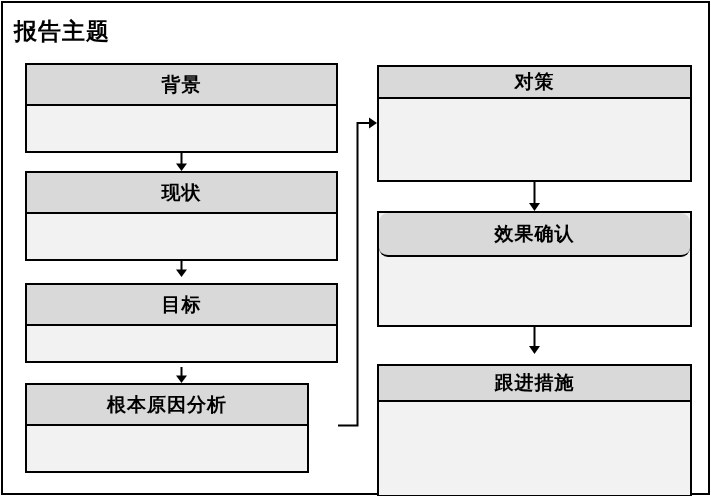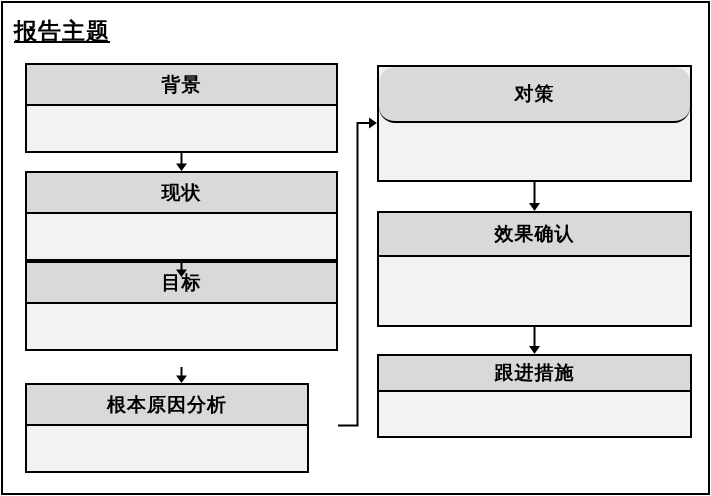--- a/index.html
+++ b/index.html
@@ -30,21 +30,20 @@
   }
   .page-title {
     position: absolute;
     left: 14px;
     top: 16px;
     font-size: 23px;
     font-weight: bold;
     color: var(--text);
     letter-spacing: 1px;
     white-space: nowrap;
-    text-decoration: underline;
   }
   .flow-box {
     position: absolute;
     box-sizing: border-box;
     border: 2px solid var(--border);
     background: var(--body-fill);
     display: flex;
     flex-direction: column;
   }
   .box-header {
@@ -92,49 +91,49 @@
     <div class="box-body"></div>
   </div>
 
   <div class="flow-box" style="left:25px; top:171px; width:313px; height:90px;gap:15px;">
     <div class="box-header">
       <span>现状</span>
     </div>
     <div class="box-body"></div>
   </div>
 
-  <div class="flow-box" style="left:25px; top:261px; width:313px; height:90px;">
+  <div class="flow-box" style="left:25px; top:283px; width:313px; height:80px;">
     <div class="box-header">
       <span>目标</span>
     </div>
     <div class="box-body"></div>
   </div>
 
   <div class="flow-box" style="left:25px; top:383px; width:284px; height:90px;">
     <div class="box-header">
       <span>根本原因分析</span>
     </div>
     <div class="box-body"></div>
   </div>
 
   <div class="flow-box" style="left:377px; top:65px; width:315px; height:117px;">
-    <div class="box-header" style="height:56px;border-radius:16px;">
+    <div class="box-header" style="height:32px;">
       <span>对策</span>
     </div>
     <div class="box-body"></div>
   </div>
 
   <div class="flow-box" style="left:377px; top:211px; width:315px; height:116px;">
-    <div class="box-header" style="height:44px;">
+    <div class="box-header" style="height:44px;border-radius:9px;">
       <span>效果确认</span>
     </div>
     <div class="box-body"></div>
   </div>
 
-  <div class="flow-box" style="left:377px; top:354px; width:315px; height:84px;">
+  <div class="flow-box" style="left:377px; top:364px; width:315px; height:133px;">
     <div class="box-header" style="height:36px;">
       <span>跟进措施</span>
     </div>
     <div class="box-body"></div>
   </div>
 
   <svg class="arrow-layer" viewBox="0 0 711 496">
 
     <g>
       <line x1="181.5" y1="153" x2="181.5" y2="164" stroke="#000" stroke-width="2"></line>

